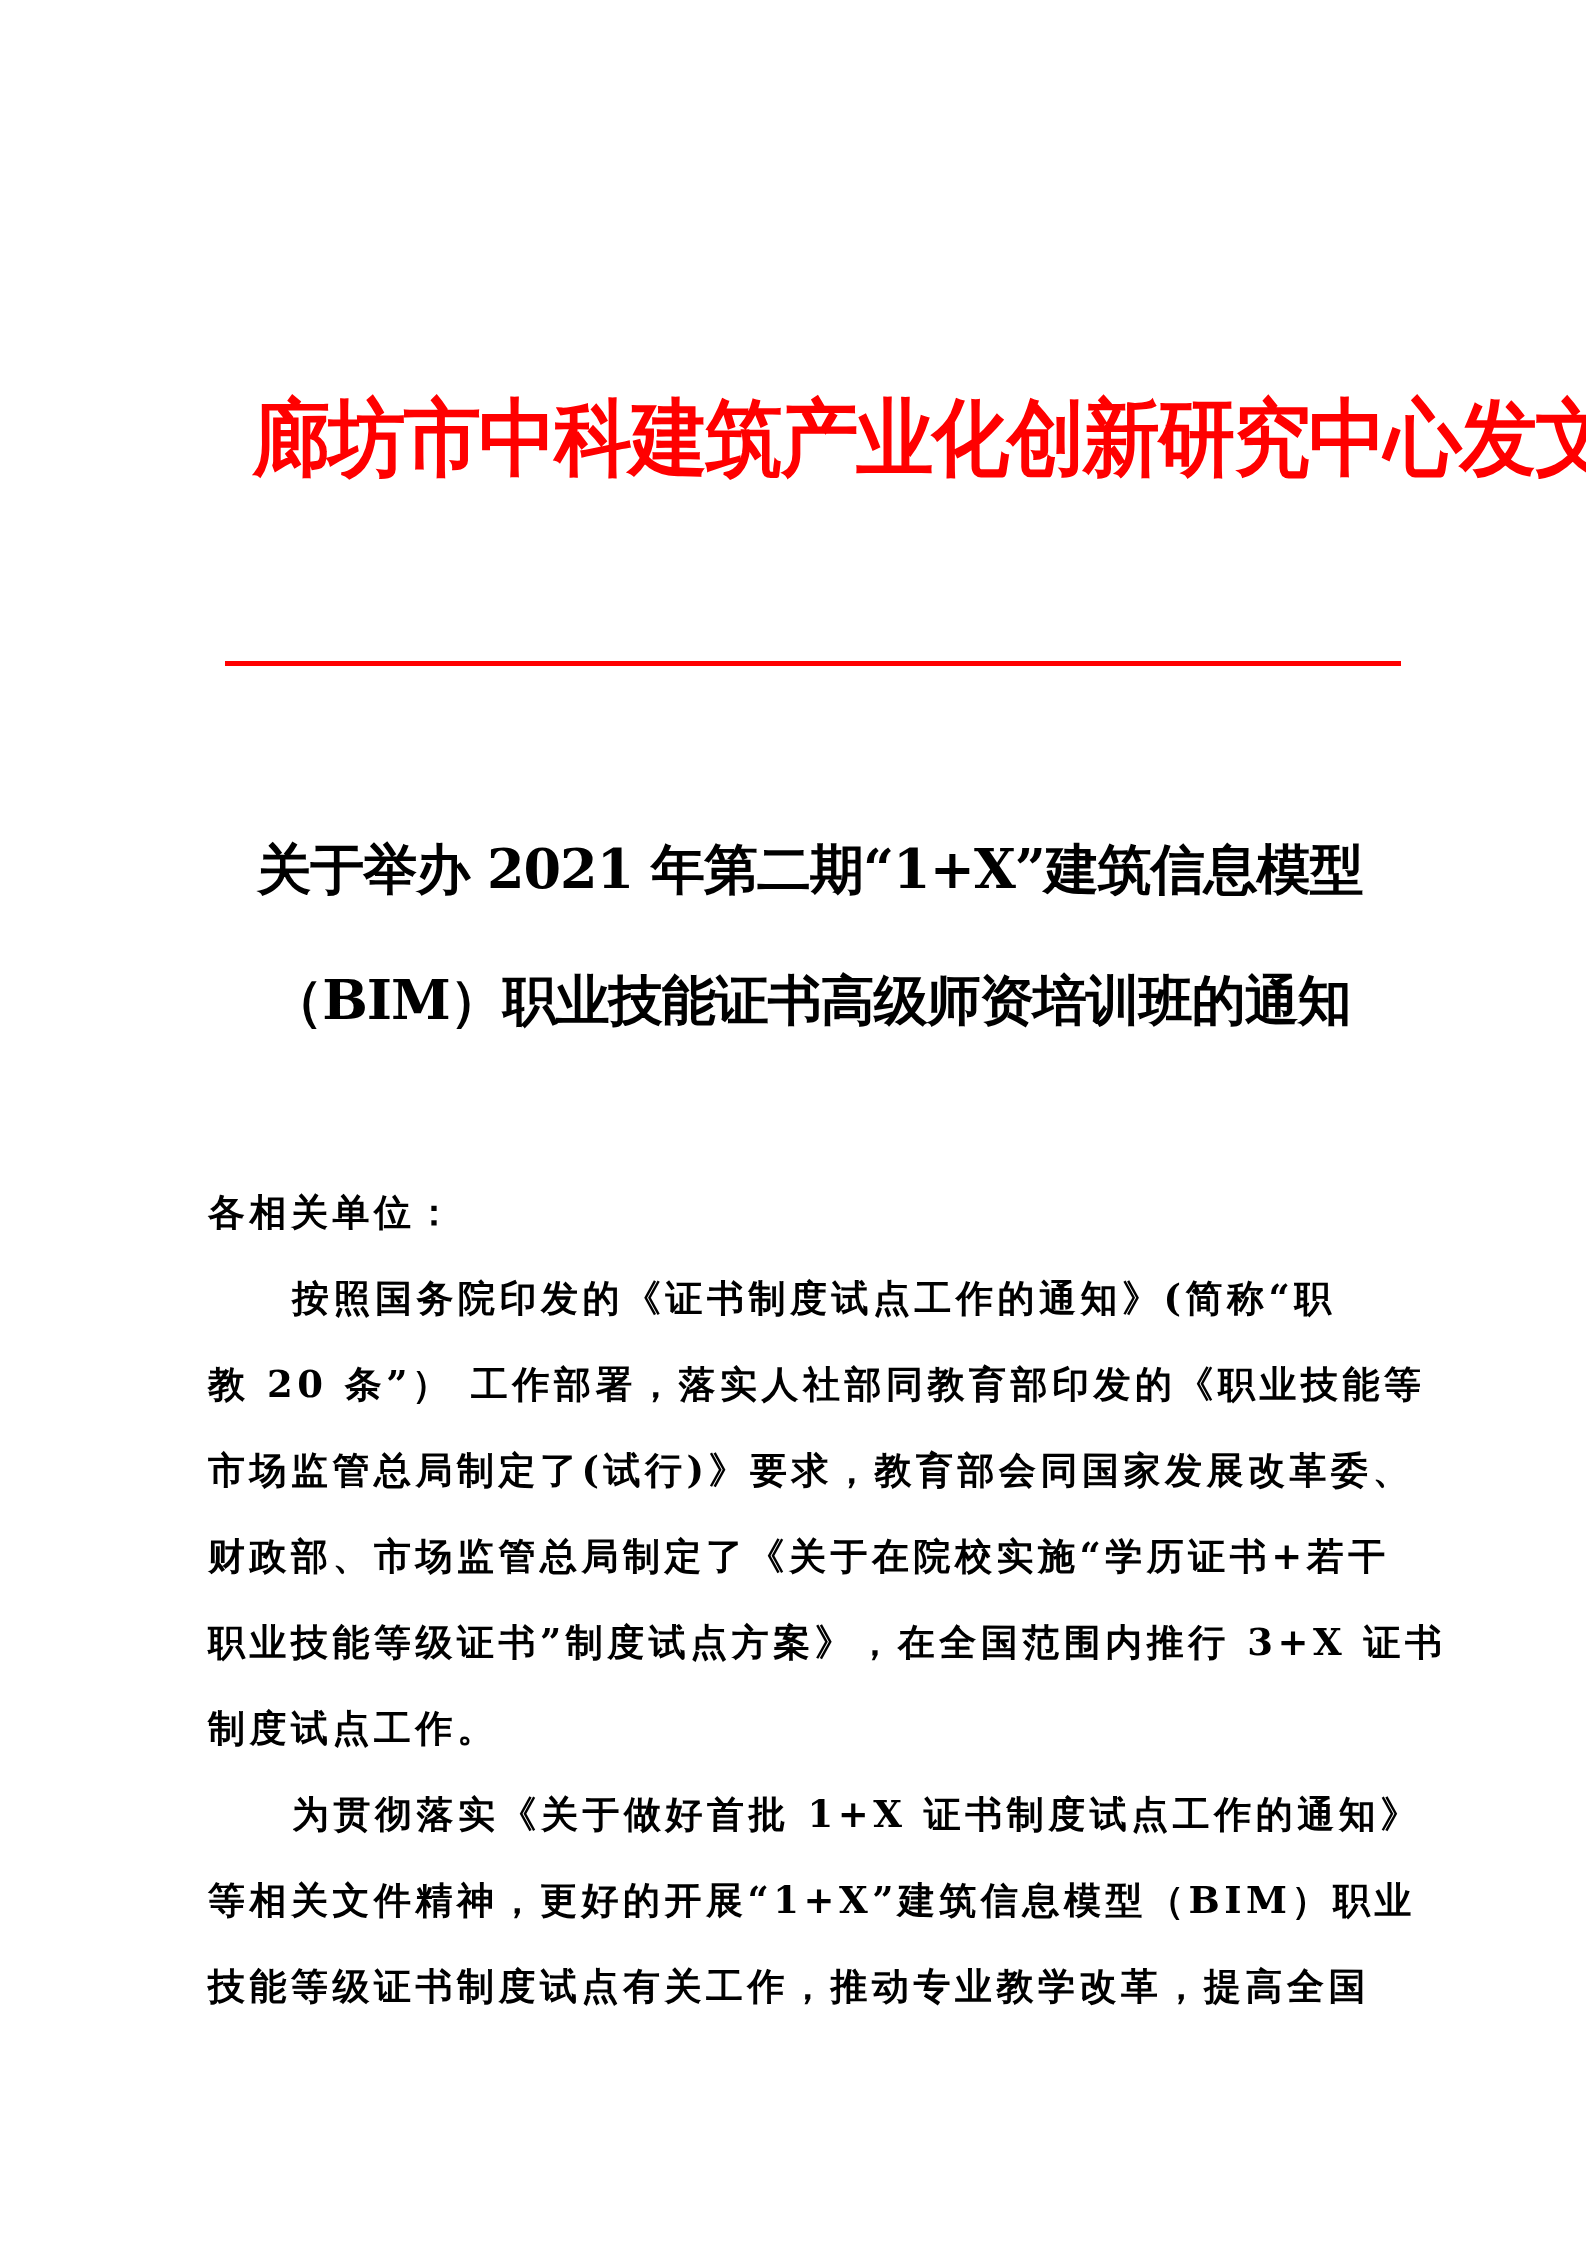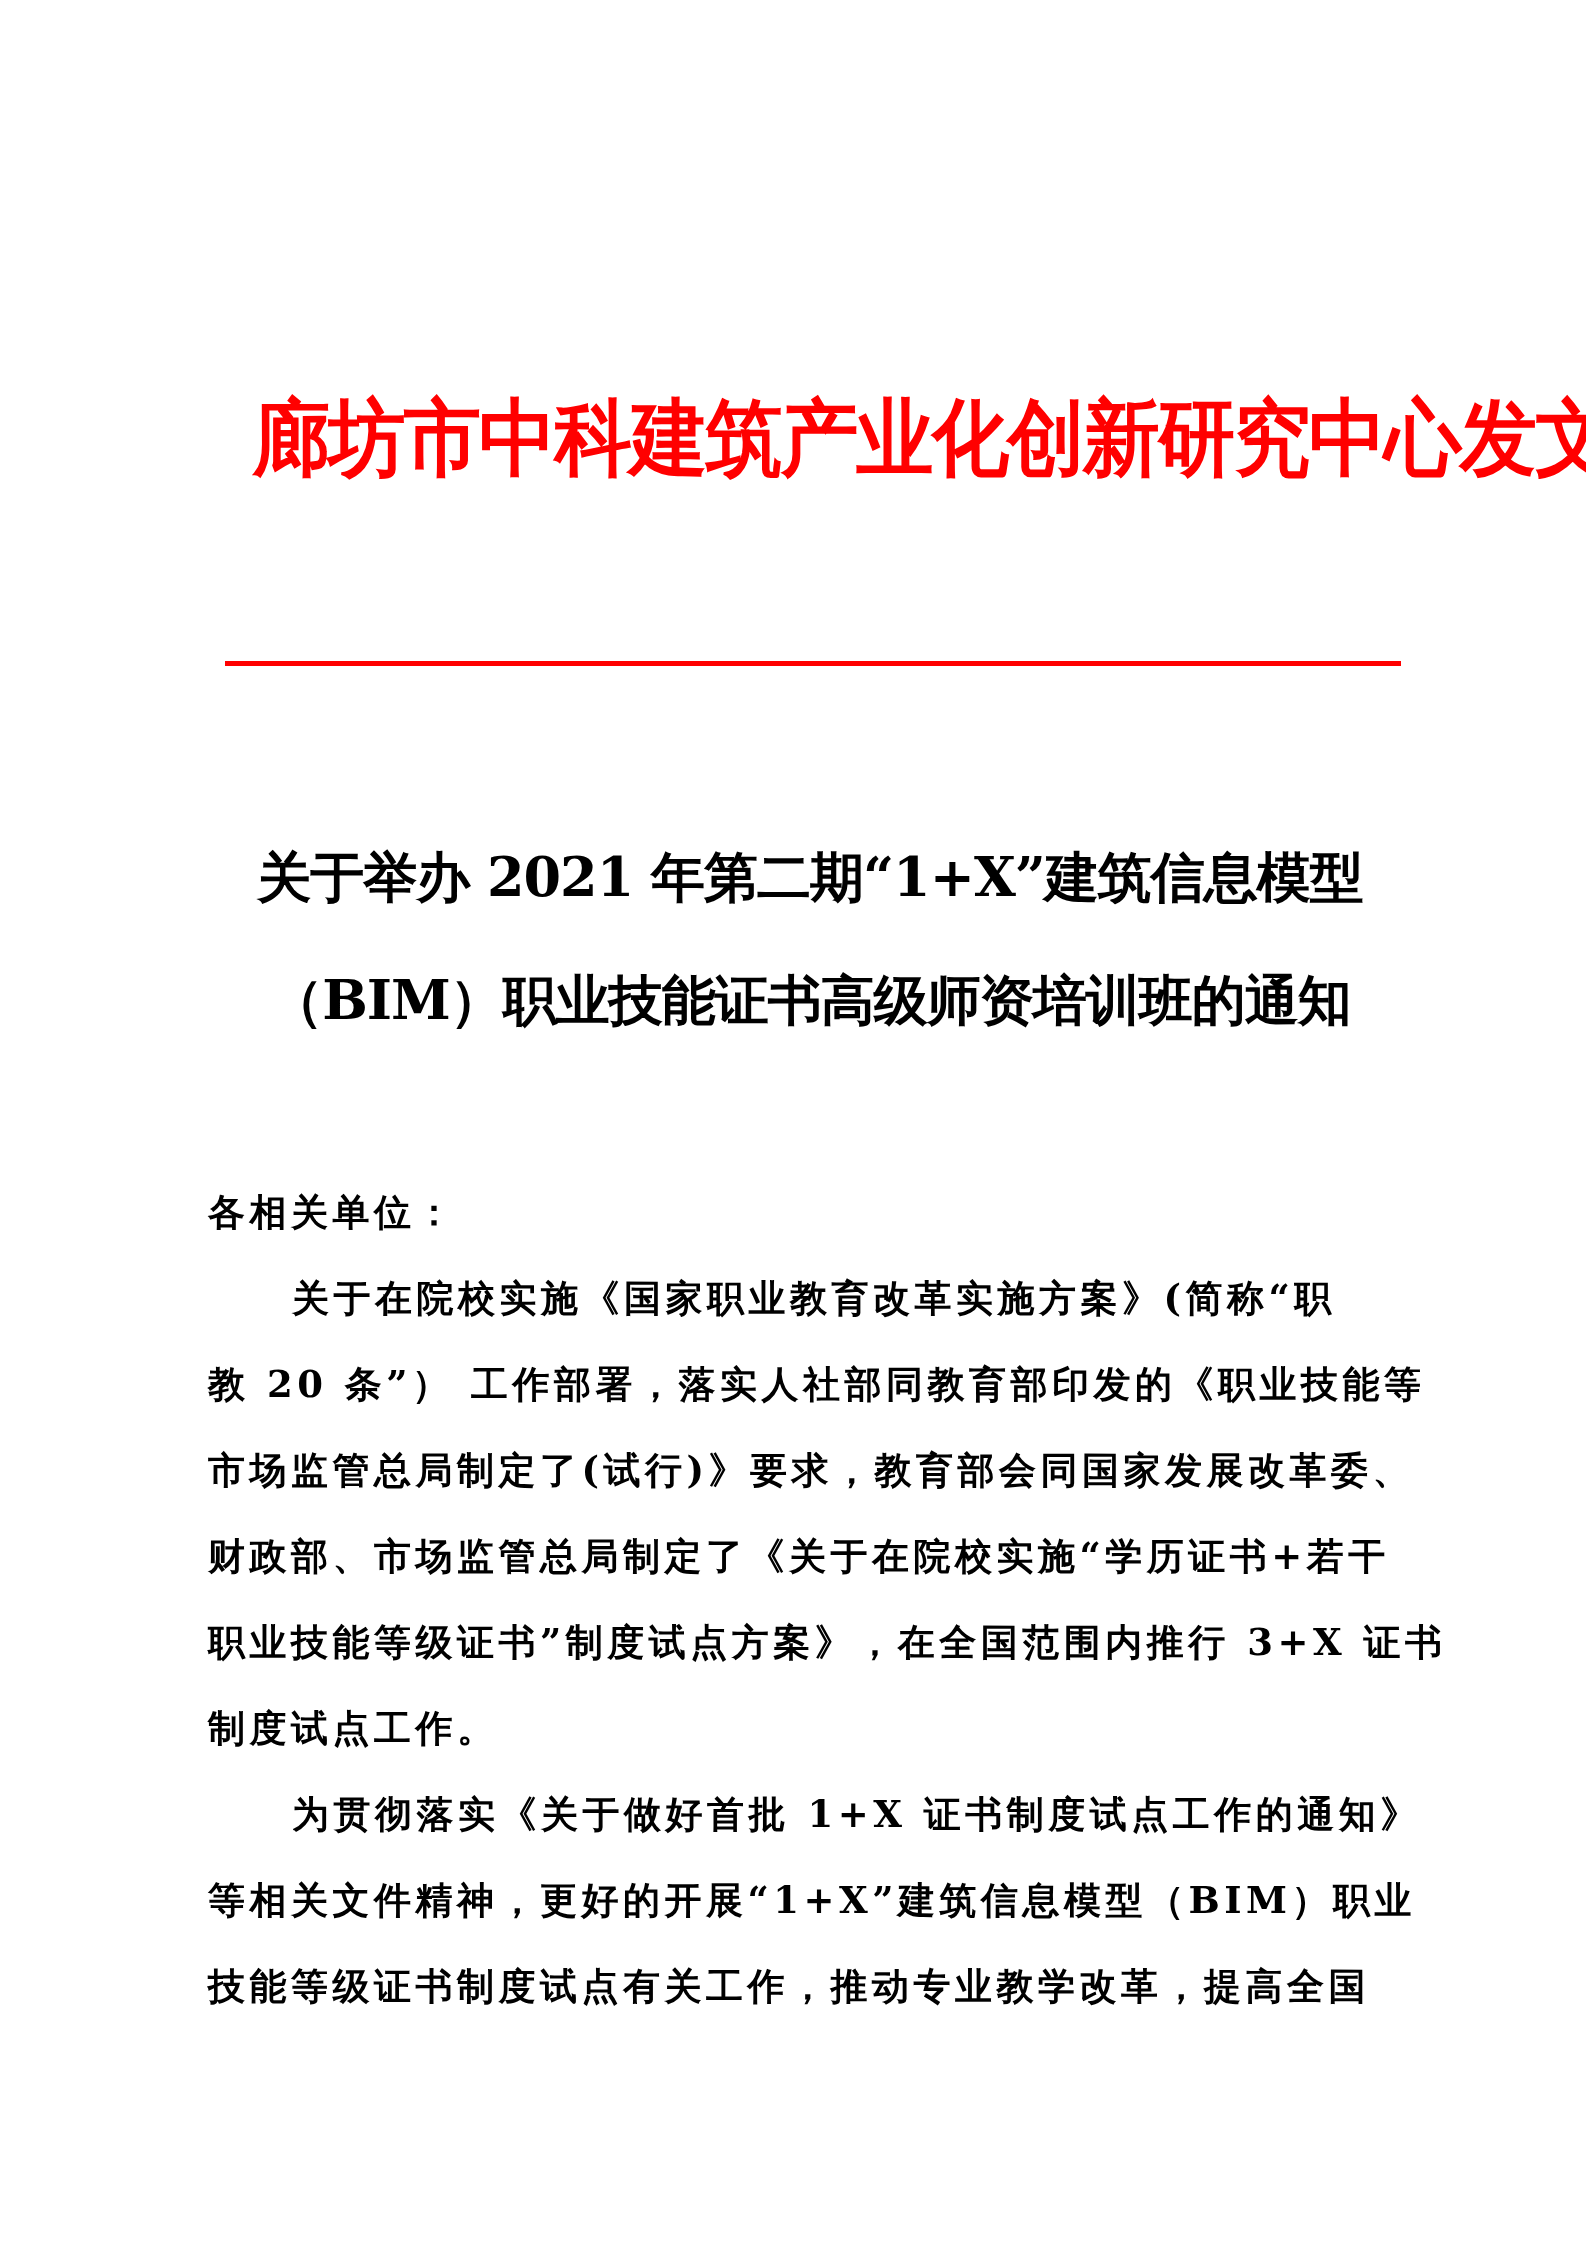--- a/index.html
+++ b/index.html
@@ -22,21 +22,21 @@
   .red-rule {
     position: absolute; left: 225px; top: 661px; width: 1176px; height: 5px;
     background: #ff0000;
   }
   .title {
     position: absolute; left: 200px; width: 1220px; text-align: center;
     color: #000; font-family: "DejaVu Serif", "Liberation Serif", serif;
     font-weight: bold; font-size: 54px; line-height: 70px; white-space: nowrap;
     letter-spacing: -1px;
   }
-  .title.l1 { top: 834px; margin-top: 8px; }
+  .title.l1 { top: 834px; }
   .title.l2 { top: 965px; }
   .body {
     position: absolute; left: 208px; width: 1210px;
     font-family: "DejaVu Serif", "Liberation Serif", serif;
     font-size: 37px; color: #000; letter-spacing: 4.5px;
   }
   .line { position: absolute; left: 0; white-space: nowrap; height: 50px; line-height: 50px; font-weight: bold; }
   .indent { left: 84px; }
 </style>
 </head>
@@ -47,21 +47,21 @@
   <div class="issuer">廊坊市中科建筑产业化创新研究中心发文</div>
 
 
   <div class="red-rule"></div>
 
   <div class="title l1">关于举办 2021 年第二期“1+X”建筑信息模型</div>
   <div class="title l2">（BIM）职业技能证书高级师资培训班的通知</div>
 
   <div class="body">
     <div class="line" style="top:1187px;">各相关单位：</div>
-    <div class="line indent" style="top:1273px;">关于在院校实施《国家职业教育改革实施方案》(简称“职</div>
+    <div class="line indent" style="top:1273px;">按照国务院印发的《证书制度试点工作的通知》(简称“职</div>
     <div class="line" style="top:1359px;">教 20 条”） 工作部署，落实人社部同教育部印发的《职业技能等</div>
     <div class="line" style="top:1445px;">市场监管总局制定了(试行)》要求，教育部会同国家发展改革委、</div>
     <div class="line" style="top:1531px;">财政部、市场监管总局制定了《关于在院校实施“学历证书+若干</div>
     <div class="line" style="top:1617px;">职业技能等级证书”制度试点方案》，在全国范围内推行 3+X 证书</div>
     <div class="line" style="top:1703px;">制度试点工作。</div>
     <div class="line indent" style="top:1789px;">为贯彻落实《关于做好首批 1+X 证书制度试点工作的通知》</div>
     <div class="line" style="top:1875px;">等相关文件精神，更好的开展“1+X”建筑信息模型（BIM）职业</div>
     <div class="line" style="top:1961px;">技能等级证书制度试点有关工作，推动专业教学改革，提高全国</div>
   </div>
 

